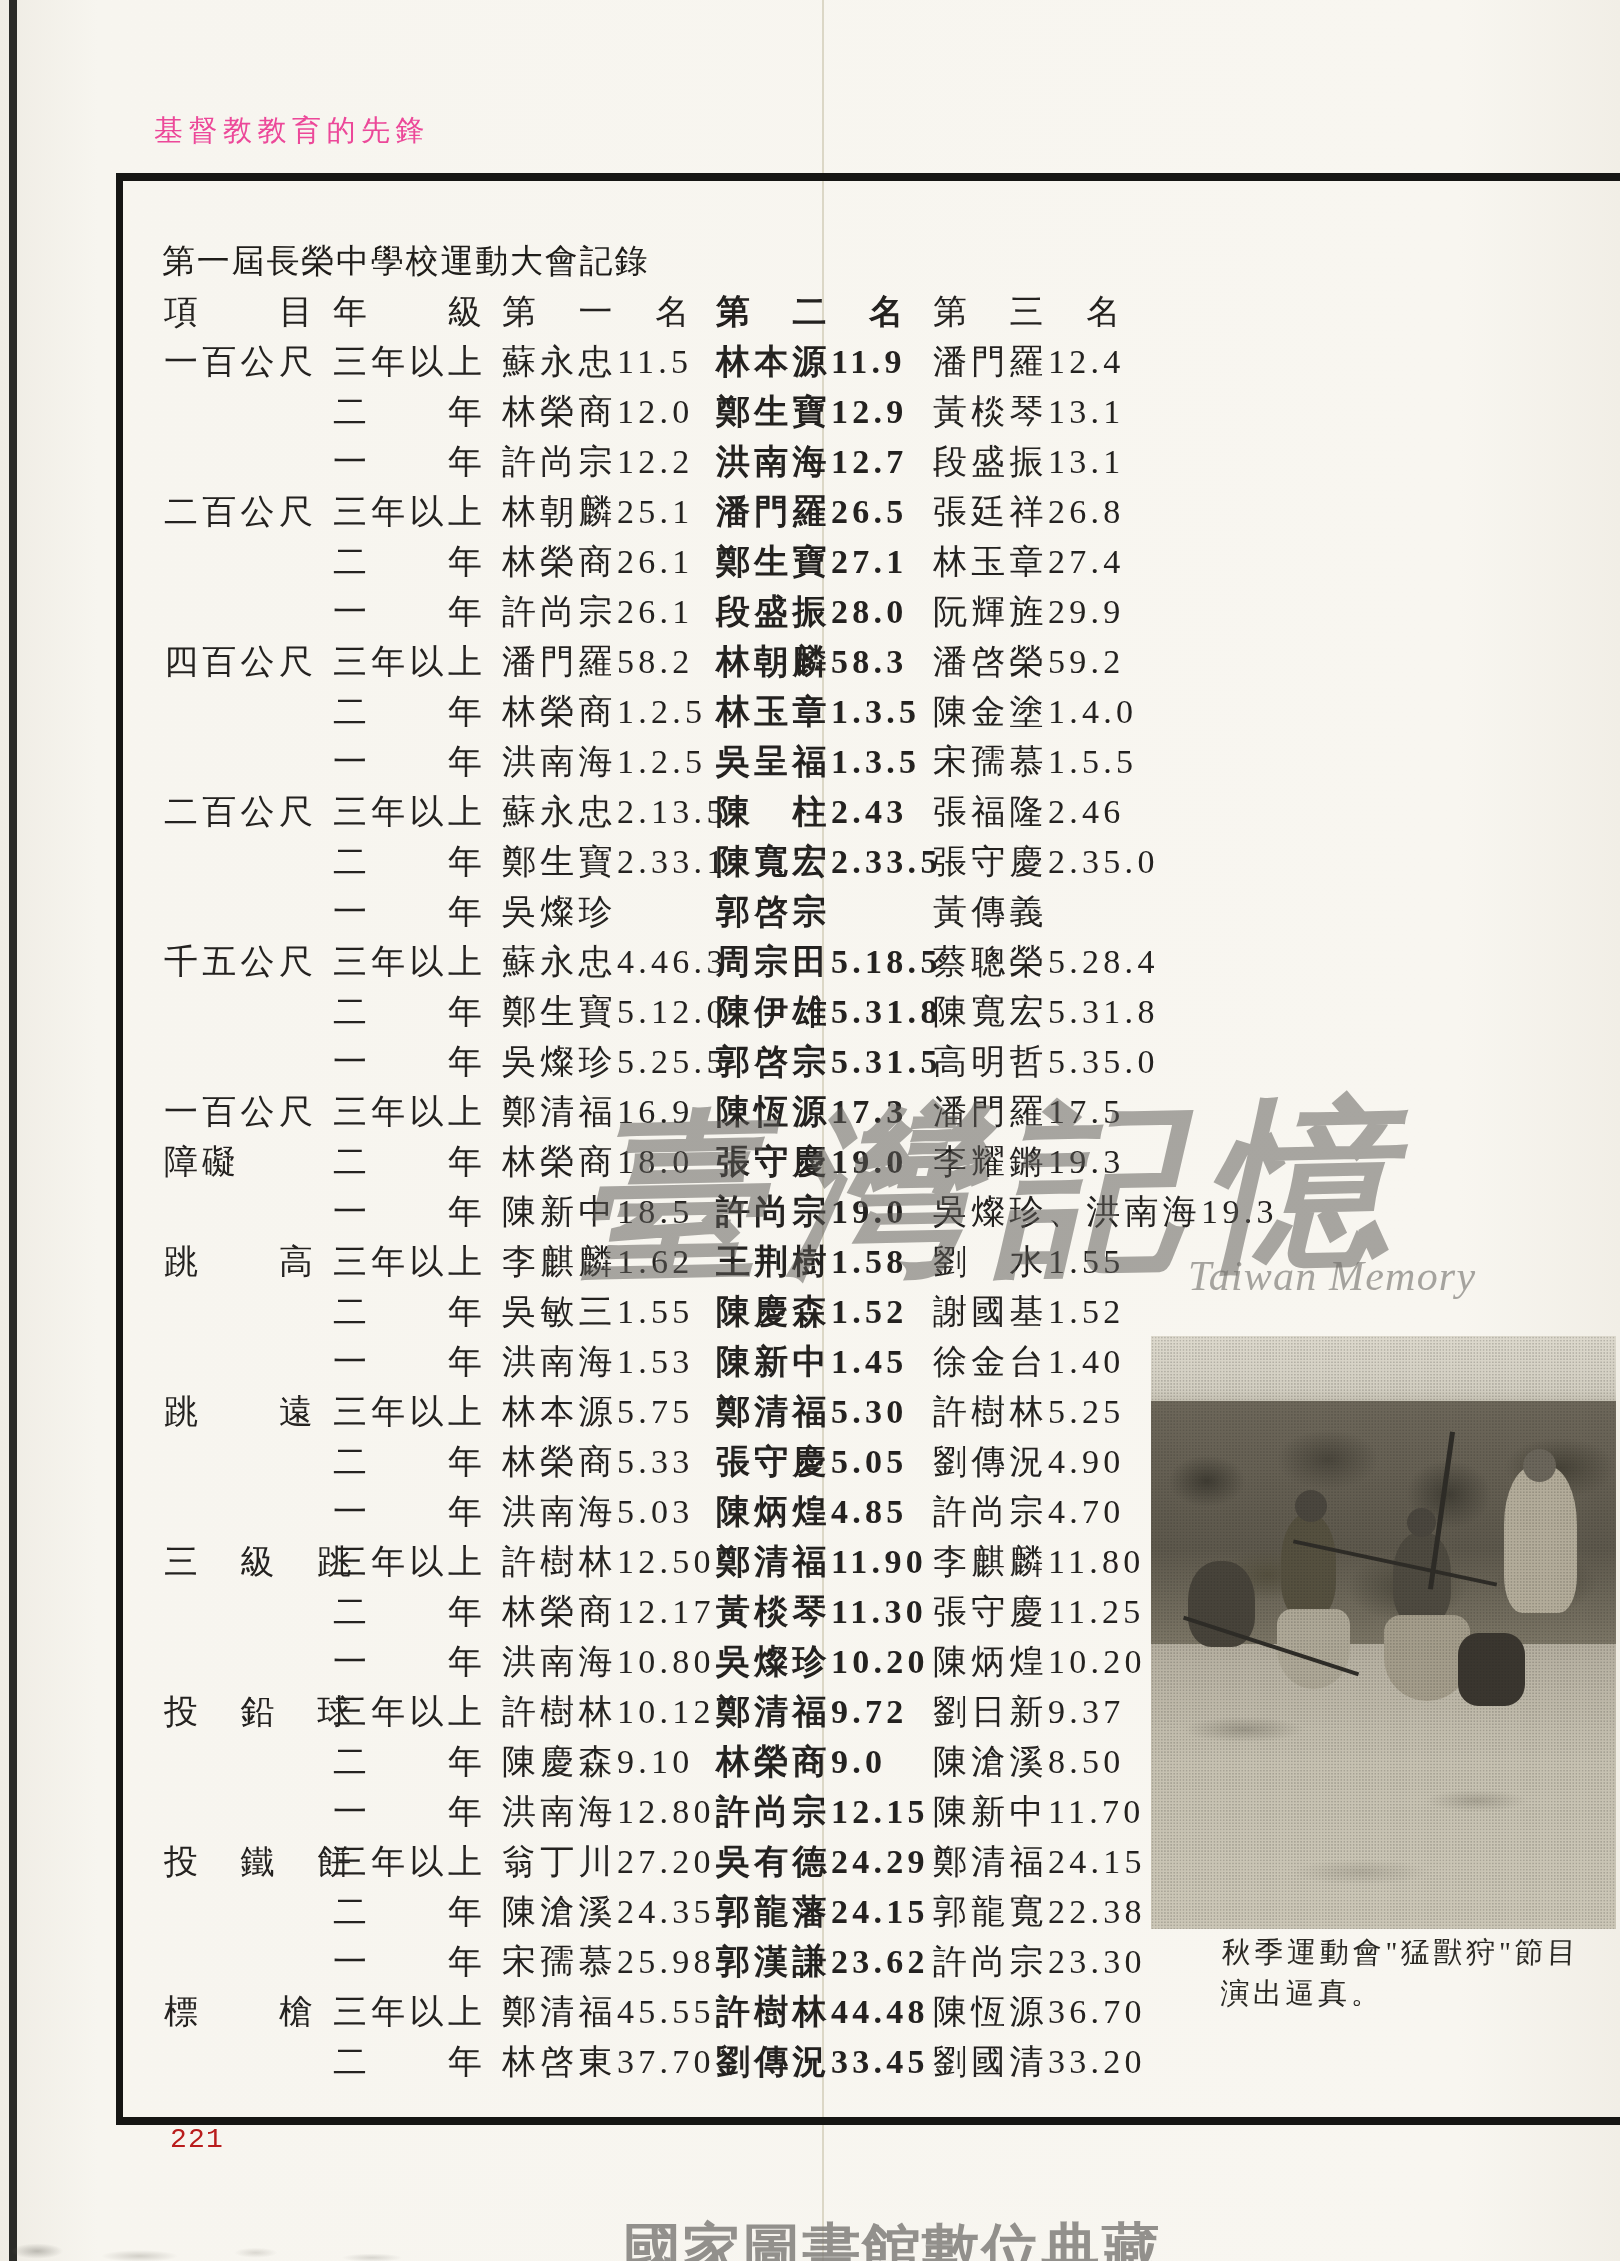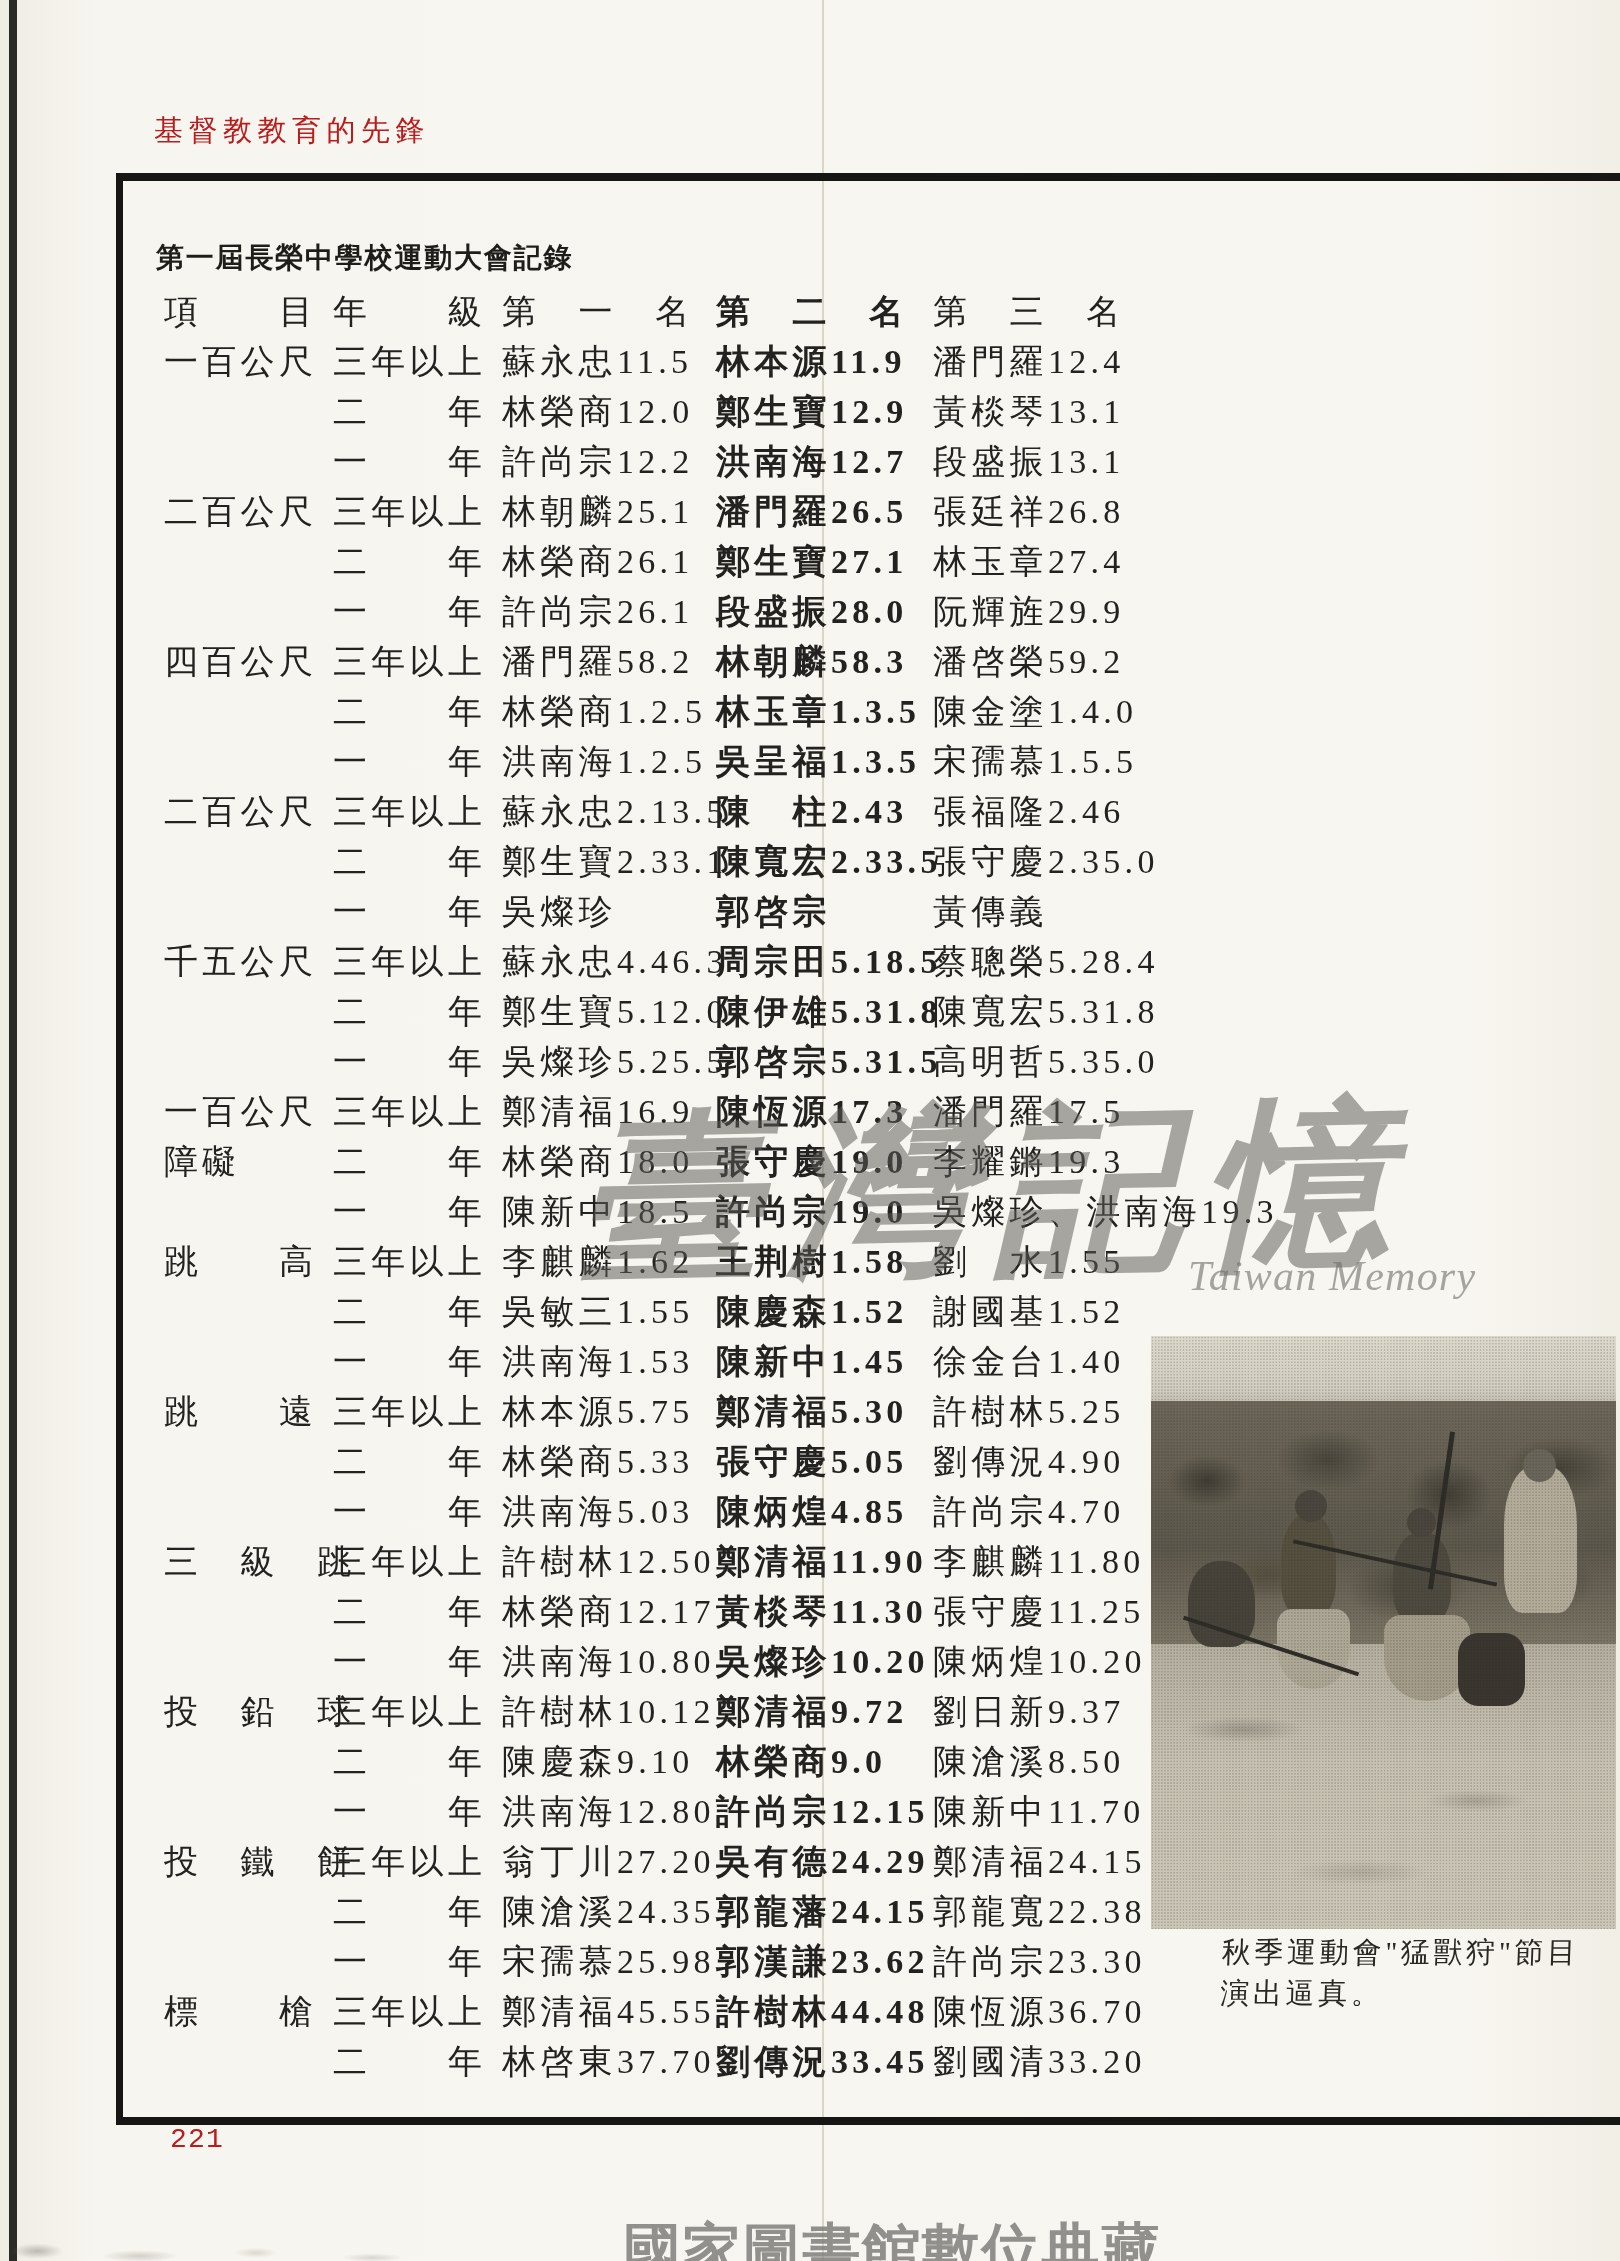--- a/index.html
+++ b/index.html
@@ -15,25 +15,25 @@
   
   .scan-edge{left:8.6px;top:0;width:8px;height:2261px;background:#2b2b28;}
   .fold-line{left:822px;top:0;width:2.4px;height:2261px;background:rgba(205,198,175,.65);}
   .bottom-noise{left:0;top:2228px;width:465px;height:33px;
     background:
       radial-gradient(ellipse 37px 11px at 8% 70%, rgba(120,118,110,.45), transparent 70%),
       radial-gradient(ellipse 55px 8.6px at 30% 85%, rgba(140,136,126,.35), transparent 70%),
       radial-gradient(ellipse 31px 7.3px at 55% 75%, rgba(150,146,136,.30), transparent 70%),
       radial-gradient(ellipse 43px 6.1px at 80% 90%, rgba(130,128,120,.28), transparent 70%);}
   
-  .running-header{left:154px;top:111px;font-size:29px;letter-spacing:5.5px;color:#b91c1c;}
+  .running-header{left:154px;top:111px;font-size:29px;letter-spacing:5.5px;color:#ec4899;}
   
   .record-box{left:116px;top:173px;width:1504px;height:1936px;
     border-top:8px solid #161614;border-left:7.3px solid #161614;border-bottom:8.6px solid #161614;}
-  .record-title{left:156px;top:239px;font-size:28px;font-weight:700;letter-spacing:1.8px;white-space:nowrap;}
+  .record-title{left:162px;top:239px;font-size:33px;font-weight:400;letter-spacing:1.8px;white-space:nowrap;}
   
   .thead{left:0;top:288px;width:1620px;height:49px;}
   .cell{position:absolute;top:50%;transform:translateY(-52%);white-space:nowrap;
     font-size:34px;letter-spacing:4.3px;color:#242220;}
   .ev{left:164px;} .gr{left:333px;} .p1{left:502px;font-family:Liberation Serif, serif;} .p2{left:716px;font-weight:bold;} .p3{left:933px;}
   .rows{left:0;top:338px;width:1456px;}
   .trow{position:relative;height:50px;}
   
   .wm-main{left:578px;top:1069px;width:979px;
     font-size:182px;font-weight:bold;font-style:italic;letter-spacing:27px;

